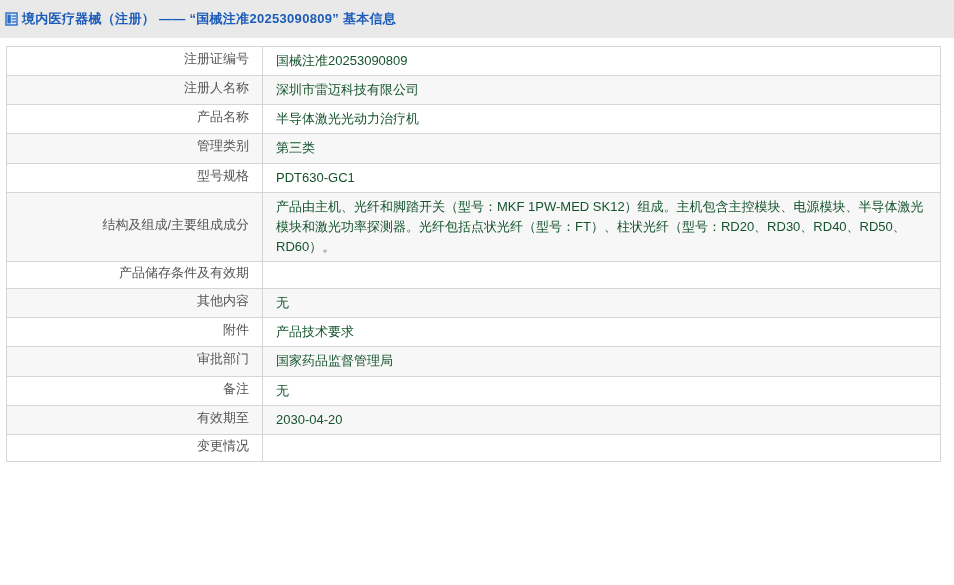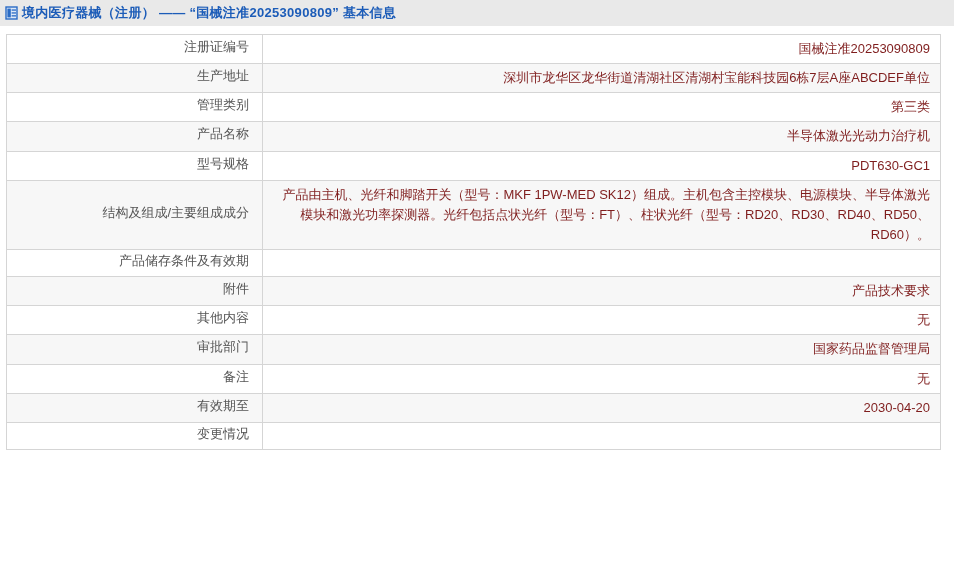--- a/index.html
+++ b/index.html
@@ -4,21 +4,21 @@
 <style>
   * { margin: 0; padding: 0; box-sizing: border-box; }
   html, body {
     width: 954px; height: 585px;
     font-family: "Liberation Sans", "DejaVu Sans", sans-serif;
     background: #e9e9e9;
     overflow: hidden;
   }
   
   .title-band {
-    height: 26px;
+    height: 38px;
     background: #e9e9e9;
     display: flex;
     align-items: center;
     padding-left: 5px;
   }
   .title-band .doc-icon { margin-right: 4px; flex: 0 0 auto; display: inline-flex; }
   .page-title {
     font-size: 13px;
     font-weight: bold;
     color: #1c5cb8;
@@ -48,23 +48,23 @@
     font-weight: normal;
   }
   .info-table th {
     width: 256px;
     text-align: right;
     padding: 0 13px 4px 6px;
     color: #555555;
     white-space: nowrap;
   }
   .info-table td {
-    text-align: right;
+    text-align: left;
     padding: 4px 10px 4px 13px;
-    color: #7f1d1d;
+    color: #14532d;
     line-height: 1.55;
   }
   .info-table { border: 1px solid #c9c9c9; }
 </style>
 </head>
 <body>
 
 <div class="title-band">
   <span class="doc-icon">
     <svg width="13" height="14" viewBox="0 0 13 14">
@@ -79,50 +79,50 @@
 </div>
 
 <div class="card">
   <table class="info-table">
     <tbody>
       <tr>
         <th>注册证编号</th>
         <td>国械注准20253090809</td>
       </tr>
       <tr>
-        <th>生产地址</th>
-        <td>深圳市龙华区龙华街道清湖社区清湖村宝能科技园6栋7层A座ABCDEF单位</td>
+        <th>注册人名称</th>
+        <td>深圳市雷迈科技有限公司</td>
+      </tr>
+      <tr>
+        <th>产品名称</th>
+        <td>半导体激光光动力治疗机</td>
       </tr>
       <tr>
         <th>管理类别</th>
         <td>第三类</td>
-      </tr>
-      <tr>
-        <th>产品名称</th>
-        <td>半导体激光光动力治疗机</td>
       </tr>
       <tr>
         <th>型号规格</th>
         <td>PDT630-GC1</td>
       </tr>
       <tr style="height:50px;">
         <th>结构及组成/主要组成成分</th>
         <td>产品由主机、光纤和脚踏开关（型号：MKF 1PW-MED SK12）组成。主机包含主控模块、电源模块、半导体激光模块和激光功率探测器。光纤包括点状光纤（型号：FT）、柱状光纤（型号：RD20、RD30、RD40、RD50、RD60）。</td>
       </tr>
       <tr>
         <th>产品储存条件及有效期</th>
         <td></td>
       </tr>
       <tr>
+        <th>其他内容</th>
+        <td>无</td>
+      </tr>
+      <tr>
         <th>附件</th>
         <td>产品技术要求</td>
-      </tr>
-      <tr>
-        <th>其他内容</th>
-        <td>无</td>
       </tr>
       <tr>
         <th>审批部门</th>
         <td>国家药品监督管理局</td>
       </tr>
       <tr>
         <th>备注</th>
         <td>无</td>
       </tr>
       <tr>

